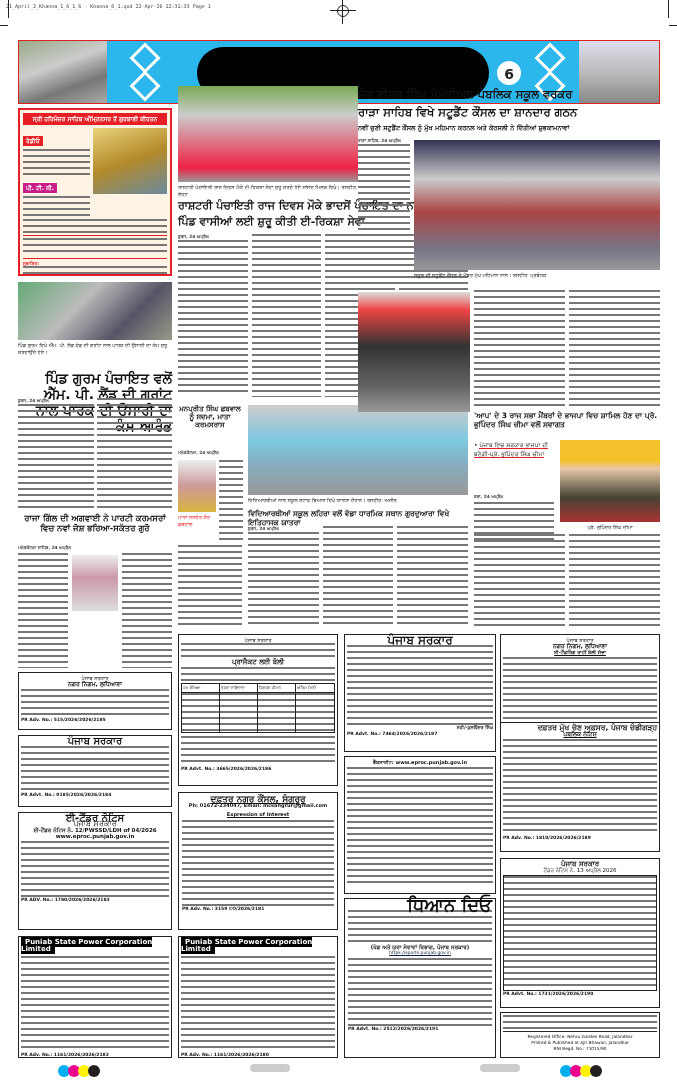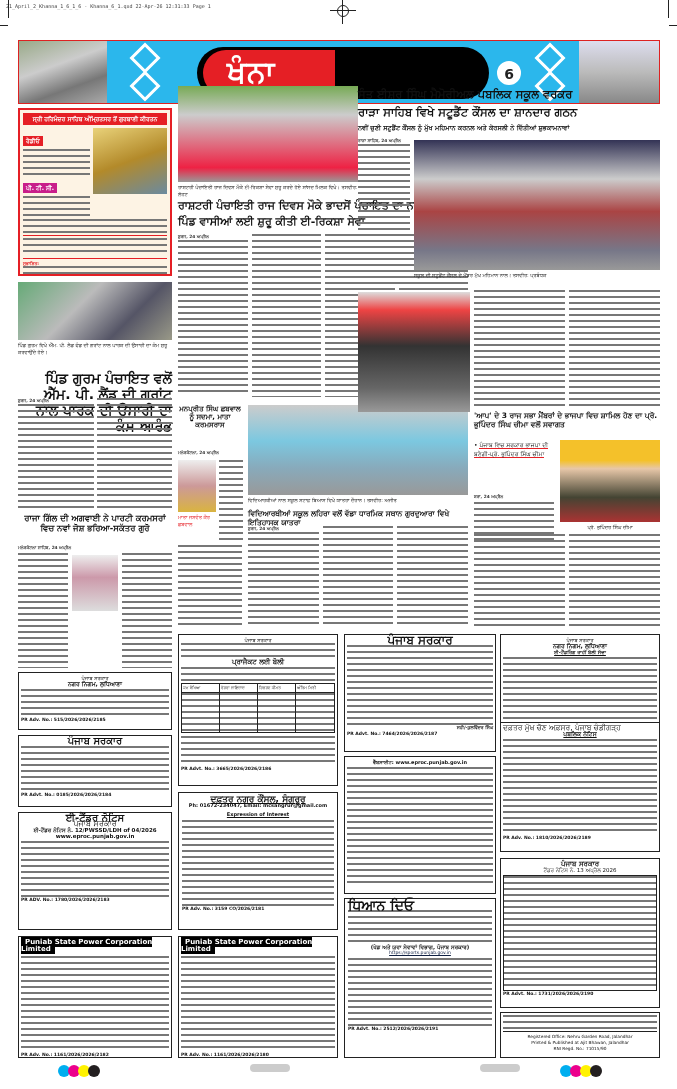--- a/index.html
+++ b/index.html
@@ -51,23 +51,20 @@
 <div class="abs crop" style="left:668px;top:0;width:1px;height:18px"></div>
 <div class="abs crop" style="left:669px;top:25px;width:8px;height:1px"></div>
 
 <div class="abs mast">
   <div class="abs photoL"></div>
   <div class="abs diam" style="left:115px;top:6px"></div>
   <div class="abs diam" style="left:115px;top:34px"></div>
   <div class="abs diam" style="left:520px;top:6px"></div>
   <div class="abs diam" style="left:520px;top:34px"></div>
   <div class="abs pill">
-    <div class="abs red">
-      <div class="abs logo1">ਖੰਨਾ</div>
-    </div>
   </div>
   <div class="abs pagenum">6</div>
   <div class="abs photoR"></div>
 </div>
 
 <div class="abs" style="left:18px;top:108px;width:154px;height:168px;border:2px solid #e51f25;background:#fdf3e4;padding:3px">
   <div style="background:#e51f25;color:#fff;font-size:6px;font-weight:bold;text-align:center;padding:2px">ਸ੍ਰੀ ਹਰਿਮੰਦਰ ਸਾਹਿਬ ਅੰਮ੍ਰਿਤਸਰ ਤੋਂ ਗੁਰਬਾਣੀ ਕੀਰਤਨ</div>
   <div style="display:flex;gap:3px;margin-top:3px">
     <div style="width:68px">
       <div style="background:#e51f25;color:#fff;font-size:6px;font-weight:bold;padding:1px 3px;display:inline-block">ਰੇਡੀਓ</div>
@@ -224,37 +221,37 @@
   <div style="text-align:center;font-size:12px;font-weight:bold">ਪੰਜਾਬ ਸਰਕਾਰ</div>
   <div class="lines" style="height:80px;margin-top:2px"></div>
   <div style="text-align:right;font-size:4.5px;font-weight:bold">ਸਹੀ/-ਕੁਲਵਿੰਦਰ ਸਿੰਘ</div>
   <div style="font-size:4.5px;font-weight:bold">PR Advt. No.: 7464/2026/2026/2187</div>
 </div>
 <div class="abs box ad" style="left:344px;top:756px;width:152px;height:138px;padding:2px">
   <div style="font-size:5px;font-weight:bold;text-align:center">ਵੈੱਬਸਾਈਟ: www.eproc.punjab.gov.in</div>
   <div class="lines" style="height:120px;margin-top:2px"></div>
 </div>
 <div class="abs box ad" style="left:344px;top:898px;width:152px;height:160px;padding:3px">
-  <div style="text-align:left;font-size:14px;font-weight:bold">ਧਿਆਨ ਦਿਓ</div>
+  <div style="text-align:right;font-size:18px;font-weight:bold">ਧਿਆਨ ਦਿਓ</div>
   <div class="lines" style="height:34px;margin-top:2px"></div>
   <div style="text-align:center;font-size:5.5px;font-weight:bold">(ਖੇਡ ਅਤੇ ਯੁਵਾ ਸੇਵਾਵਾਂ ਵਿਭਾਗ, ਪੰਜਾਬ ਸਰਕਾਰ)</div>
   <div style="text-align:center;font-size:4.5px;text-decoration:underline;color:#124">https://sports.punjab.gov.in</div>
   <div class="lines" style="height:68px;margin-top:2px"></div>
   <div style="font-size:4.5px;font-weight:bold">PR Advt. No.: 2512/2026/2026/2191</div>
 </div>
 
 <div class="abs box ad" style="left:500px;top:634px;width:160px;height:120px;padding:2px">
   <div style="text-align:center;font-size:5px">ਪੰਜਾਬ ਸਰਕਾਰ</div>
   <div style="text-align:center;font-size:6px;font-weight:bold">ਨਗਰ ਨਿਗਮ, ਲੁਧਿਆਣਾ</div>
   <div style="text-align:center;font-size:5px;font-weight:bold;text-decoration:underline">ਈ-ਟੈਂਡਰਿੰਗ ਰਾਹੀਂ ਬੋਲੀ ਸੱਦਾ</div>
   <div class="lines" style="height:78px;margin-top:2px"></div>
   <div style="font-size:4.5px;font-weight:bold">PR Adv. No.: 1435/2026/2026/2188</div>
 </div>
 <div class="abs box ad" style="left:500px;top:722px;width:160px;height:130px;padding:2px">
-  <div style="text-align:left;font-size:7.5px;font-weight:normal">ਦਫ਼ਤਰ ਮੁੱਖ ਚੋਣ ਅਫ਼ਸਰ, ਪੰਜਾਬ ਚੰਡੀਗੜ੍ਹ</div>
+  <div style="text-align:right;font-size:7.5px;font-weight:bold">ਦਫ਼ਤਰ ਮੁੱਖ ਚੋਣ ਅਫ਼ਸਰ, ਪੰਜਾਬ ਚੰਡੀਗੜ੍ਹ</div>
   <div style="text-align:center;font-size:6px;font-weight:bold;text-decoration:underline">ਪਬਲਿਕ ਨੋਟਿਸ</div>
   <div class="lines" style="height:96px;margin-top:2px"></div>
   <div style="font-size:4.5px;font-weight:bold">PR Adv. No.: 1810/2026/2026/2189</div>
 </div>
 <div class="abs box ad" style="left:500px;top:858px;width:160px;height:150px;padding:2px">
   <div style="text-align:center;font-size:7px;font-weight:bold">ਪੰਜਾਬ ਸਰਕਾਰ</div>
   <div style="text-align:center;font-size:5.5px">ਟੈਂਡਰ ਨੋਟਿਸ ਨੰ. 13 ਅਪ੍ਰੈਲ 2026</div>
   <div class="lines" style="height:116px;margin-top:2px;border:1px solid #222"></div>
   <div style="font-size:4.5px;font-weight:bold">PR Advt. No.: 1731/2026/2026/2190</div>
 </div>

